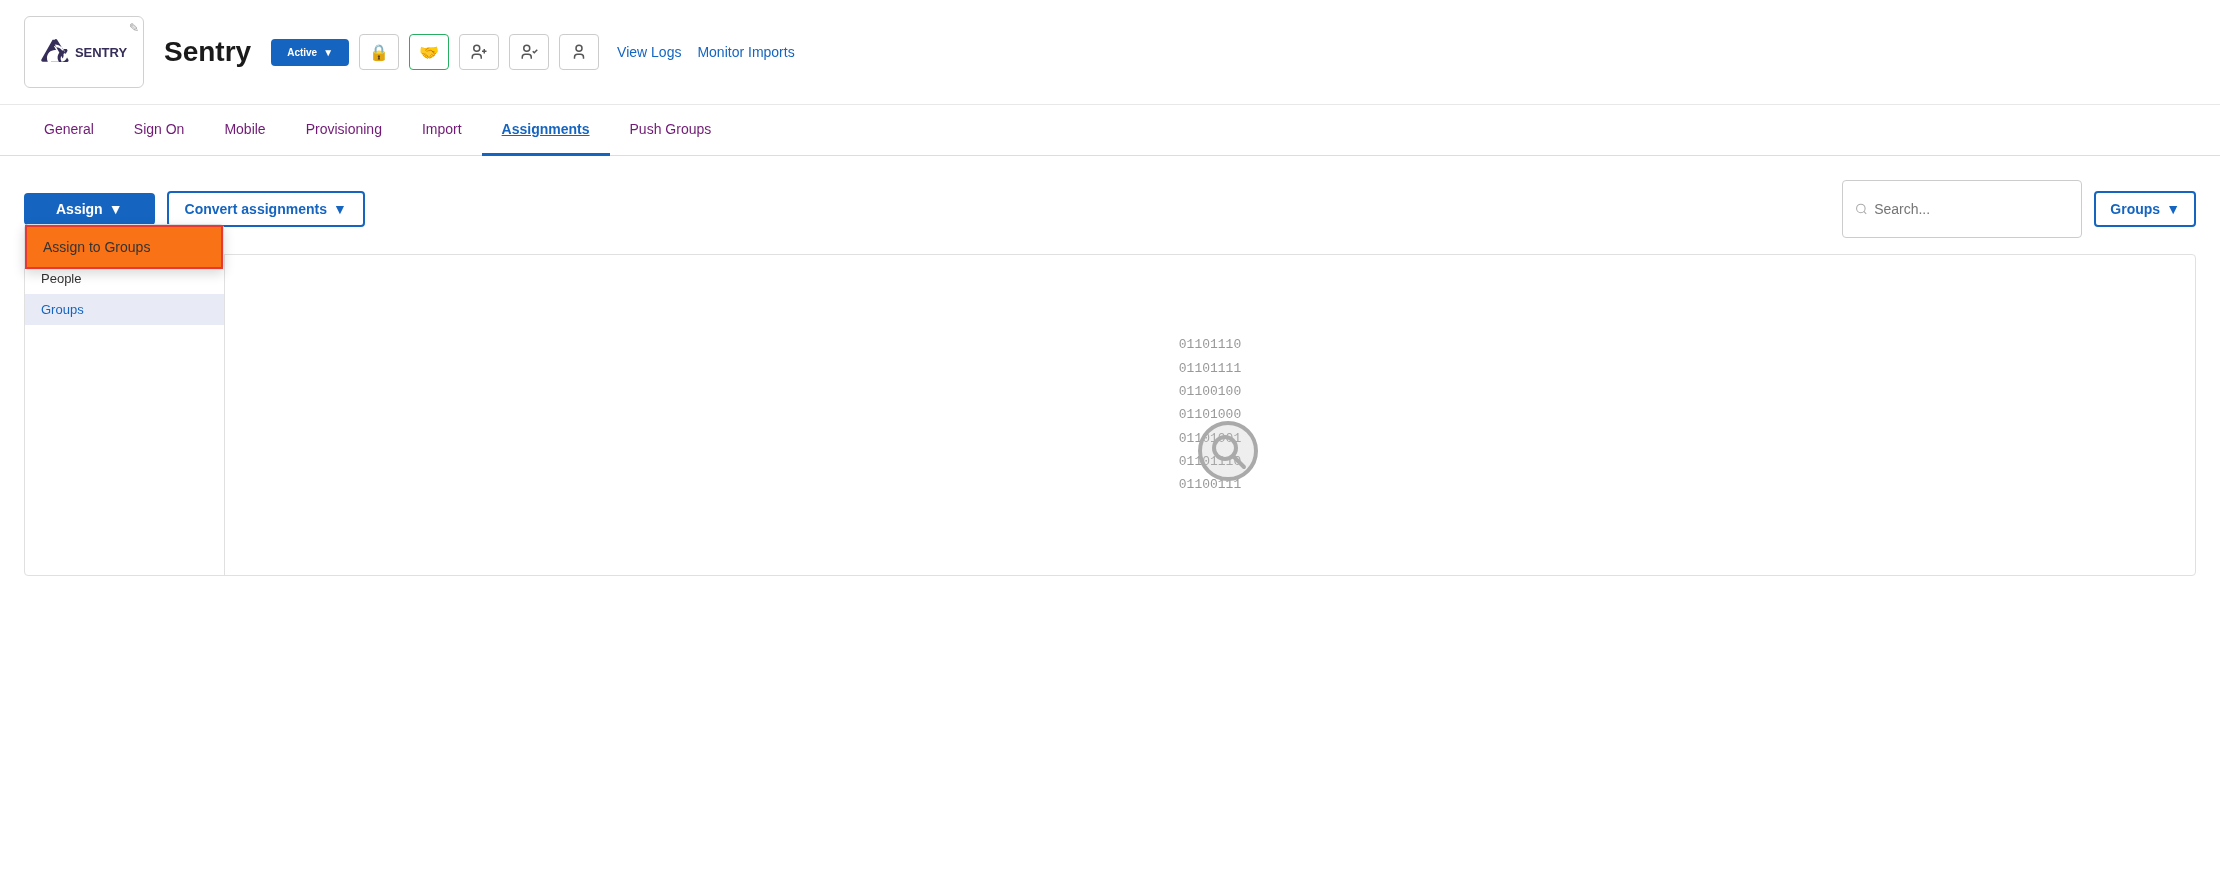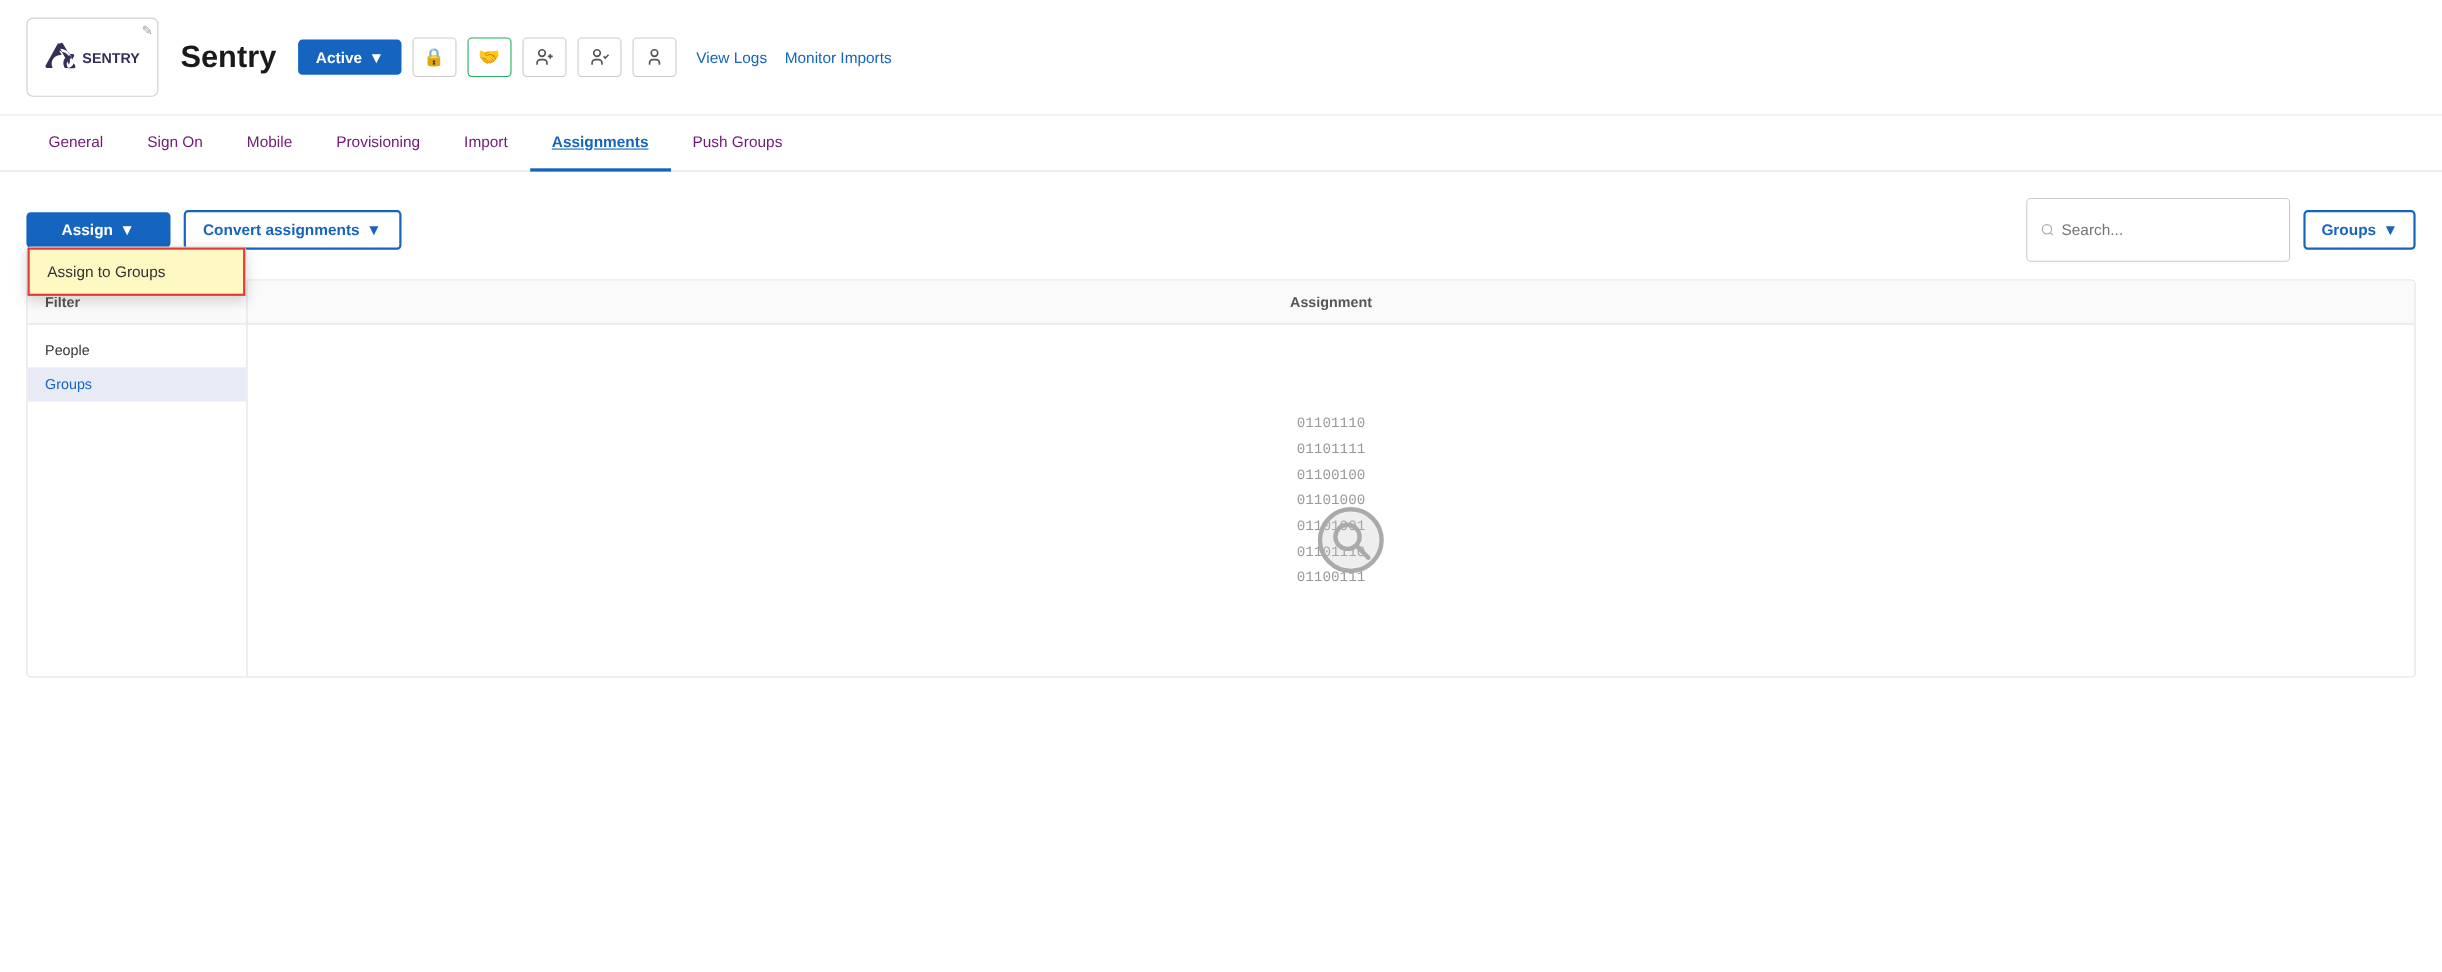--- a/index.html
+++ b/index.html
@@ -54,21 +54,21 @@
       align-items: center;
       gap: 10px;
       margin-left: 4px;
     }
     .status-btn {
       background: #1565c0;
       color: #fff;
       border: 2px solid #1565c0;
       border-radius: 4px;
       padding: 6px 14px;
-      font-size: 14px;
+      font-size: 10px;
       font-weight: 600;
       cursor: pointer;
       display: flex;
       align-items: flex-start;
       gap: 6px;
     }
     .icon-btn {
       width: 40px;
       height: 36px;
       border: 1px solid #ccc;
@@ -208,21 +208,21 @@
       min-width: 200px;
       z-index: 100;
     }
     .dropdown-item {
       padding: 12px 16px;
       cursor: pointer;
       font-size: 14px;
       color: #333;
     }
     .dropdown-item.highlighted {
-      background: #fef9c3;
+      background: #f97316;
       border: 2px solid #e53935;
     }
 
     
     .table-container {
       border: 1px solid #e0e0e0;
       border-radius: 4px;
       overflow: hidden;
     }
     .table-header {
@@ -411,24 +411,20 @@
         <input type="text" placeholder="Search..." style="">
       </div>
 
       <button class="groups-btn">
         <span>Groups</span>
         <span>▼</span>
       </button>
     </div>
 
     <div class="table-container">
-      <div class="table-header">
-        <div class="table-col col-filter">Filter</div>
-        <div class="table-col col-assignment">Assignment</div>
-      </div>
       <div class="table-body">
         <div class="filter-col">
           <div class="filter-item">People</div>
           <div class="filter-item selected">Groups</div>
         </div>
         <div class="assignment-col">
           <div class="binary-text">
             <div>01101110</div>
             <div>01101111</div>
             <div>01100100</div>

